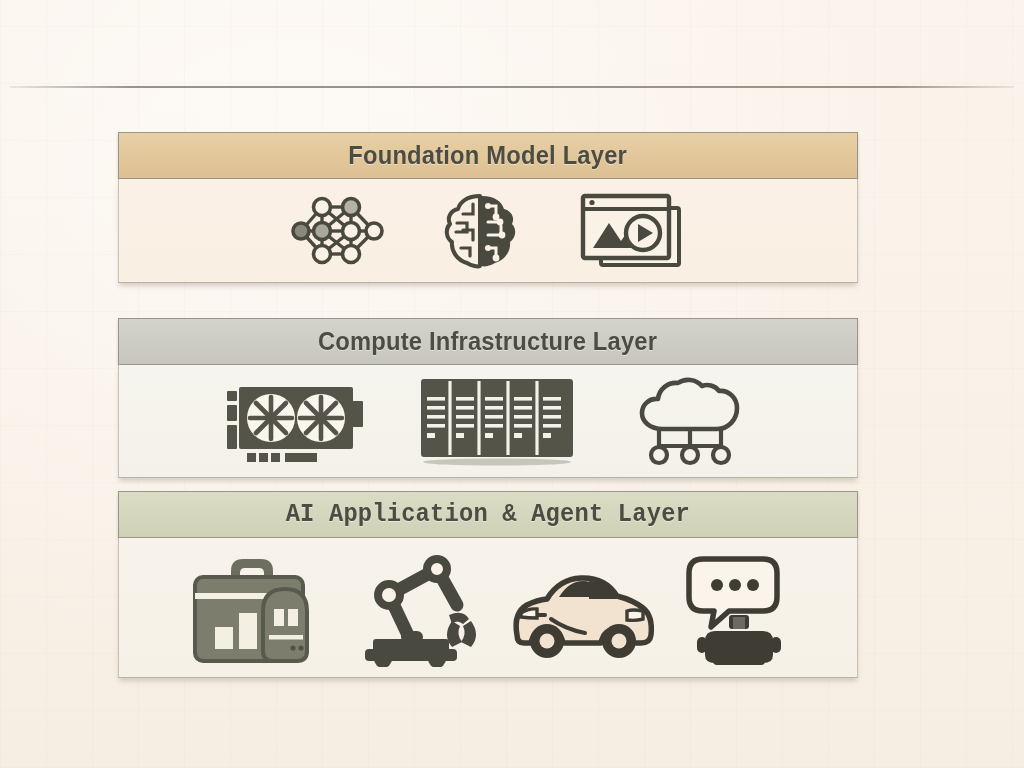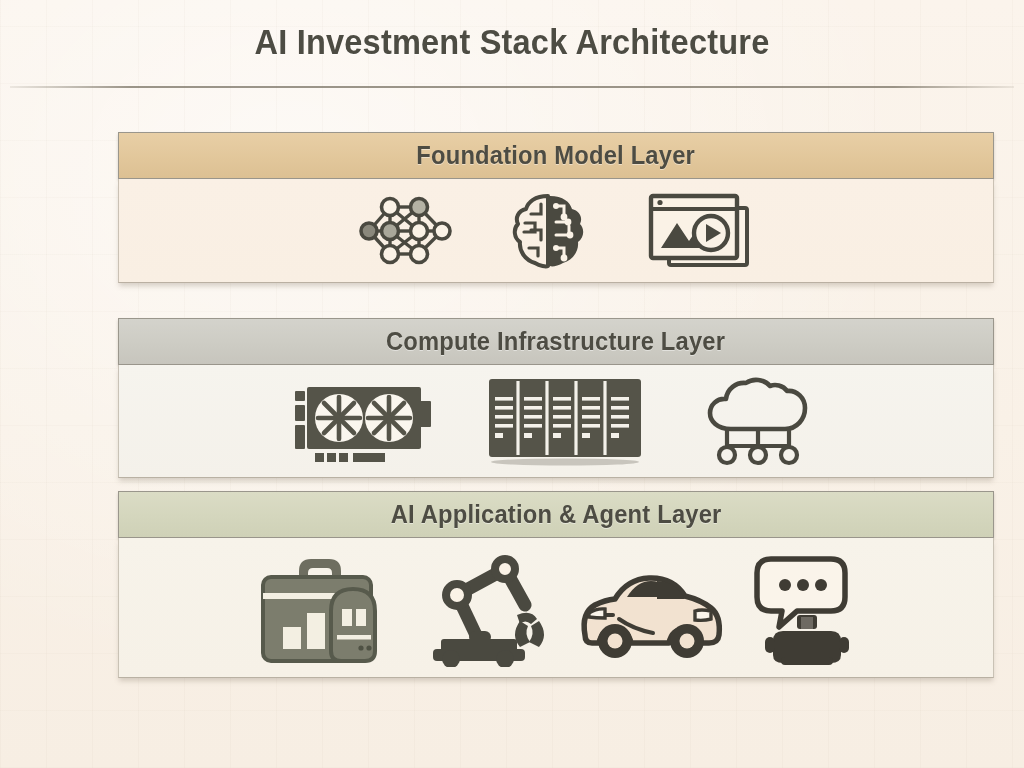--- a/index.html
+++ b/index.html
@@ -51,21 +51,21 @@
     right: 10px;
     top: 86px;
     height: 2px;
     background: linear-gradient(90deg, rgba(150,142,128,0.15), rgba(122,115,101,0.75) 12%, rgba(122,115,101,0.75) 88%, rgba(150,142,128,0.15));
   }
 
   
   .layer {
     position: absolute;
     left: 118px;
-    width: 876px;
+    width: 740px;
   }
   .layer-header {
     position: relative;
     height: 47px;
     border: 1px solid #9a968c;
     box-sizing: border-box;
     display: flex;
     align-items: center;
     justify-content: center;
     box-shadow: 0 2px 3px rgba(120,108,92,0.28);
@@ -95,39 +95,36 @@
     justify-content: center;
   }
 
   
   .layer-foundation .layer-header { background: linear-gradient(180deg, #e8cfa6 0%, #e2c79b 55%, #dcc093 100%); }
   .layer-foundation .layer-body { background: linear-gradient(180deg, #faf0e5 0%, #f9efe3 100%); height: 104px; }
 
   .layer-compute .layer-header { background: linear-gradient(180deg, #d4d3cc 0%, #cdccc4 55%, #c7c5bd 100%); }
   .layer-compute .layer-body { background: linear-gradient(180deg, #f6f4ee 0%, #f4f1ea 100%); height: 113px; }
 
-  .layer-application .layer-header { background: linear-gradient(180deg, #dbdcc5 0%, #d4d6bd 55%, #cfd1b7 100%); }
+  .layer-application .layer-header { background: linear-gradient(180deg, #dbdcc5 0%, #d4d6bd 55%, #cfd1b7 100%); font-family: Liberation Mono, monospace; }
   .layer-application .layer-body { background: linear-gradient(180deg, #f7f3ea 0%, #f6f1e7 100%); height: 140px; }
 
   .icon-slot {
     display: flex;
     align-items: center;
     justify-content: center;
   }
   svg { display: block; }
 </style>
 </head>
 <body>
 
 <div class="sheet">
   <div class="paper-texture"></div>
 
-  <div class="title-zone">
-    <div class="page-title">AI Investment Stack Architecture</div>
-  </div>
   <div class="title-rule"></div>
 
   <div class="layer layer-foundation" style="top:132px;">
     <div class="layer-header">
       <span class="layer-header-label">Foundation Model Layer</span>
     </div>
     <div class="layer-body">
       <div class="icon-row" style="gap:58px;">
 
         <div class="icon-slot">

